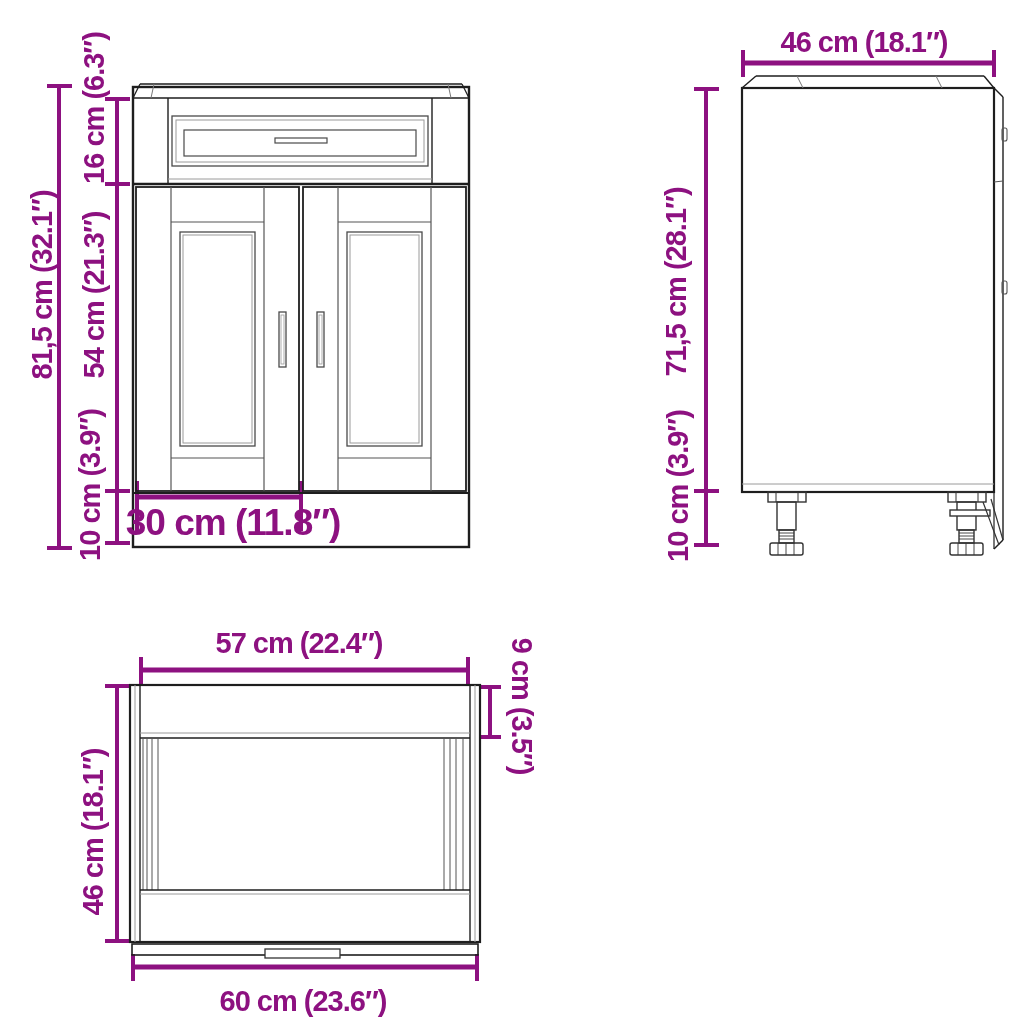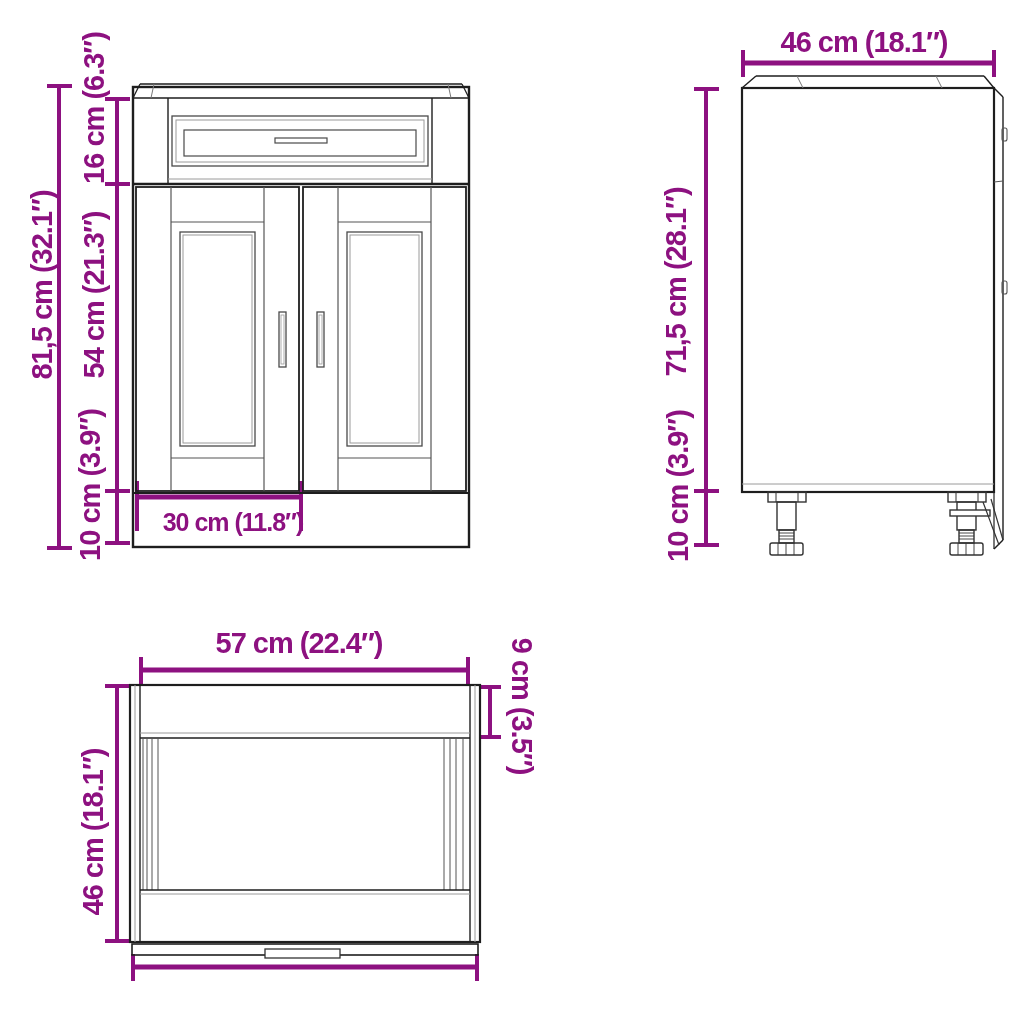--- a/index.html
+++ b/index.html
@@ -8,21 +8,21 @@
     font-family:"Liberation Sans","DejaVu Sans",sans-serif;overflow:hidden;
   }
   #drawing{position:absolute;left:0;top:0;}
   .dim{
     position:absolute;color:#8D1180;font-weight:700;font-size:29px;
     letter-spacing:-1px;white-space:nowrap;transform:translate(-50%,-50%);
     line-height:1;
   }
   .dim.rot-ccw{transform:translate(-50%,-50%) rotate(-90deg);}
   .dim.rot-cw{transform:translate(-50%,-50%) rotate(90deg);}
-  .dim.big{font-size:25px;}
+  .dim.big{font-size:37px;}
 </style>
 </head>
 <body>
 
 <div id="stage">
 
 <svg id="drawing" width="1024" height="1024" viewBox="0 0 1024 1024" fill="none" stroke-linecap="butt">
 
   <g>
 
@@ -208,13 +208,14 @@
   <div class="dim rot-ccw" style="left:90px;top:485px;">10 cm (3.9″)</div>
   <div class="dim big" style="left:233px;top:522px;">30 cm (11.8″)</div>
 
   <div class="dim" style="left:864px;top:42px;">46 cm (18.1″)</div>
   <div class="dim rot-ccw" style="left:676px;top:282px;">71,5 cm (28.1″)</div>
   <div class="dim rot-ccw" style="left:678px;top:486px;">10 cm (3.9″)</div>
 
   <div class="dim" style="left:299px;top:643px;text-align:right;">57 cm (22.4″)</div>
   <div class="dim rot-cw" style="left:521px;top:706px;">9 cm (3.5″)</div>
   <div class="dim rot-ccw" style="left:93px;top:832px;">46 cm (18.1″)</div>
+  <div class="dim" style="left:303px;top:1001px;">60 cm (23.6″)</div>
 </div>
 
 </body></html>

